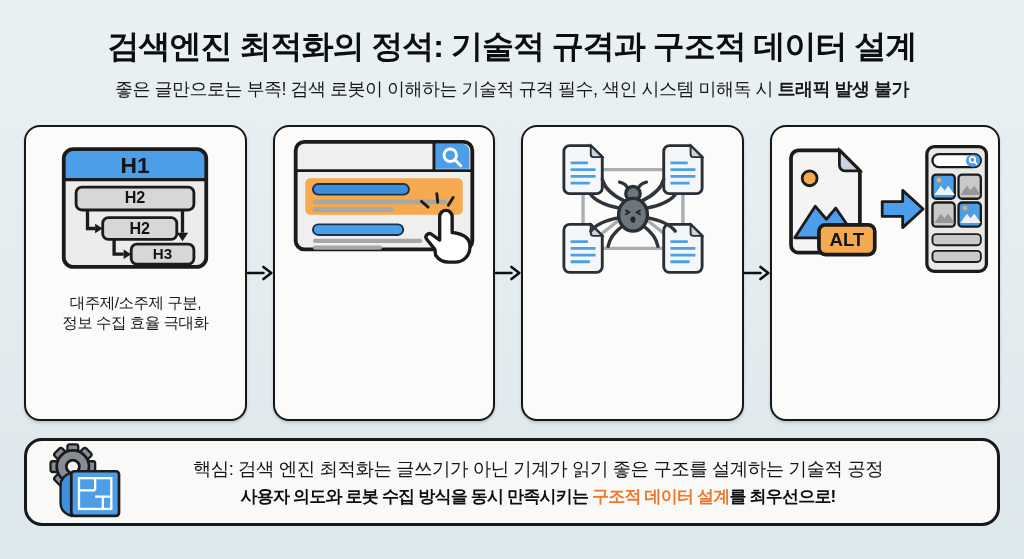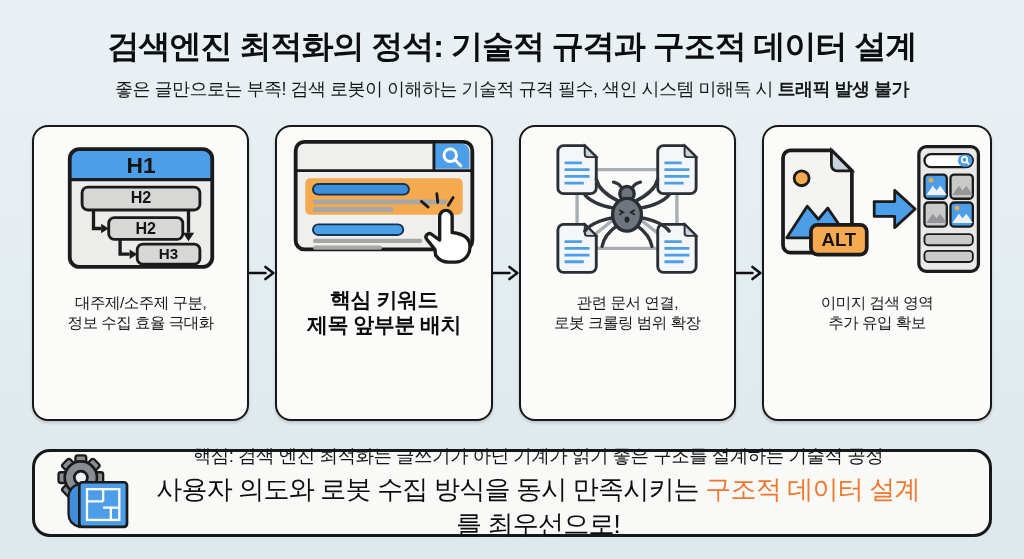--- a/index.html
+++ b/index.html
@@ -1,21 +1,21 @@
 <!DOCTYPE html>
 <html><head>
 <meta charset="utf-8">
 <style>
   * { box-sizing: border-box; }
   body { margin: 0; font-family: "Liberation Sans", sans-serif; }
   .poster {
     position: relative;
     width: 1024px; height: 559px;
     background: linear-gradient(180deg, #EAF1F4 0%, #E3ECEF 55%, #DDE8EC 100%);
-    padding: 18px 32px 0;
+    padding: 18px 24px 0;
     overflow: hidden;
     color: #101114;
   }
   .header { text-align: center; }
   .title {
     margin: 10px 0 0;
     font-size: 32px; line-height: 1.15;
     font-weight: 800; letter-spacing: -1px; color: #0c0d0f;
   }
   .subtitle {
@@ -42,30 +42,30 @@
     font-size: 21px; line-height: 1.2; font-weight: 800;
     text-align: center; white-space: pre-line; letter-spacing: -0.5px; color: #0c0d0f;
   }
   .card-desc {
     margin-top: 14px;
     font-size: 15.5px; line-height: 1.3; font-weight: 500;
     text-align: center; white-space: pre-line; letter-spacing: -0.5px; color: #17181b;
   }
 
   .summary {
-    margin-top: 28px; height: 88px;
+    margin-top: 17px; height: 88px;
     background: #F9FAF8;
     border: 3px solid #17181a; border-radius: 18px;
     display: flex; align-items: center;
     padding: 0 18px 0 14px;
   }
   .summary-icon { flex: 0 0 96px; display: flex; align-items: center; justify-content: center; }
   .summary-text { flex: 1 1 auto; text-align: center; padding-right: 40px; }
   .summary-line1 { margin: 0; font-size: 18.5px; font-weight: 500; letter-spacing: -0.5px; color: #141518; }
-  .summary-line2 { margin: 4px 0 0; font-size: 26px; font-weight: 400; letter-spacing: -0.8px; color: #0c0d0f; }
+  .summary-line2 { margin: 4px 0 0; font-size: 17px; font-weight: 700; letter-spacing: -0.8px; color: #0c0d0f; }
   .summary-line2 .hl { color: #F0772E; }
 
   svg text { font-family: "Liberation Sans", sans-serif; font-weight: 800; fill: #131416; }
 </style>
 </head>
 <body>
 
 <div class="poster">
 
   <div class="header">
@@ -125,22 +125,20 @@
           <rect x="26" y="74" width="84" height="5" rx="2.5" fill="#A7A7A5"></rect>
           <rect x="26" y="92" width="94" height="11" rx="5.5" fill="#4D9EE8" stroke="#17344f" stroke-width="2"></rect>
           <rect x="26" y="107" width="114" height="4.5" rx="2.2" fill="#A7A7A5"></rect>
           <rect x="26" y="114" width="72" height="4.5" rx="2.2" fill="#A7A7A5"></rect>
           <g>
             <path d="M146,74 l-7,-6 M156,69 l-1,-9 M167,72 l5,-8" stroke="#1b1b1b" stroke-width="3" stroke-linecap="round" fill="none"></path>
             <path d="M149,142 l-8.5,-10.5 c-2.6,-3.2 1.6,-7.6 5,-5.2 l8.5,6 V108 c0,-3.6 2.9,-6.5 6.5,-6.5 s6.5,2.9 6.5,6.5 v16.5 c10.5,1.2 18.5,4.8 18.5,14 v1.5 c0,8.5 -6.9,15.4 -15.4,15.4 h-6.6 c-5.5,0 -10.6,-2.7 -13.7,-7.2 z" transform="translate(4,-24)" fill="#ffffff" stroke="#1b1b1b" stroke-width="3.5" stroke-linejoin="round"></path>
           </g>
         </svg>
       </div>
-      <div class="card-title">핵심 키워드
-제목 앞부분 배치</div>
     </div>
 
     <div class="flow-arrow">
       <svg width="26" height="20" viewBox="0 0 30 22">
           <path d="M1,11 H19 M19,4 L28,11 L19,18" fill="none" stroke="#111" stroke-width="3" stroke-linecap="round" stroke-linejoin="round"></path>
         </svg>
     </div>
 
     <div class="card">
       <div class="card-icon">
@@ -190,22 +188,20 @@
               <path d="M95,54 q-3,-6 -9,-7"></path>
               <path d="M105,54 q3,-6 9,-7"></path>
             </g>
             <circle cx="100" cy="59" r="7.5" fill="#6F757C" stroke="#2a2f36" stroke-width="3.5"></circle>
             <ellipse cx="100" cy="81" rx="15" ry="17" fill="#6F757C" stroke="#2a2f36" stroke-width="3.5"></ellipse>
             <path d="M92,76 l4,2.5 l-4,2.5 M108,76 l-4,2.5 l4,2.5" fill="none" stroke="#23262b" stroke-width="2"></path>
             <ellipse cx="100" cy="86" rx="2.6" ry="3.2" fill="#23262b"></ellipse>
           </g>
         </svg>
       </div>
-      <div class="card-desc">관련 문서 연결,
-로봇 크롤링 범위 확장</div>
     </div>
 
     <div class="flow-arrow">
       <svg width="26" height="20" viewBox="0 0 30 22">
           <path d="M1,11 H19 M19,4 L28,11 L19,18" fill="none" stroke="#111" stroke-width="3" stroke-linecap="round" stroke-linejoin="round"></path>
         </svg>
     </div>
 
     <div class="card">
       <div class="card-icon">
@@ -235,22 +231,20 @@
             <rect x="166" y="68" width="24" height="26" rx="4" fill="#C9C9C7" stroke="#1b1b1b" stroke-width="2.5"></rect>
             <path d="M168,90 l7,-10 l4,5 l4,-5 l7,10 z" fill="#96969A"></path>
             <rect x="194" y="68" width="24" height="26" rx="4" fill="#4D9EE8" stroke="#1b1b1b" stroke-width="2.5"></rect>
             <path d="M196,90 l7,-10 l4,5 l4,-5 l7,10 z" fill="#EDF2F6"></path>
             <circle cx="201" cy="74" r="2.6" fill="#F6AA4F"></circle>
             <rect x="166" y="102" width="52" height="12" rx="4" fill="#C9C9C7" stroke="#1b1b1b" stroke-width="2"></rect>
             <rect x="166" y="120" width="52" height="12" rx="4" fill="#C9C9C7" stroke="#1b1b1b" stroke-width="2"></rect>
           </g>
         </svg>
       </div>
-      <div class="card-desc">이미지 검색 영역
-추가 유입 확보</div>
     </div>
 
   </div>
 
   <div class="summary">
     <div class="summary-icon">
       <svg width="86" height="80" viewBox="0 0 110 104">
         <g fill="#878D93" stroke="#1b1b1b" stroke-width="3">
           <rect x="27" y="3" width="14" height="13" rx="3" transform="rotate(0 34 32)"></rect>
           <rect x="27" y="3" width="14" height="13" rx="3" transform="rotate(45 34 32)"></rect>

